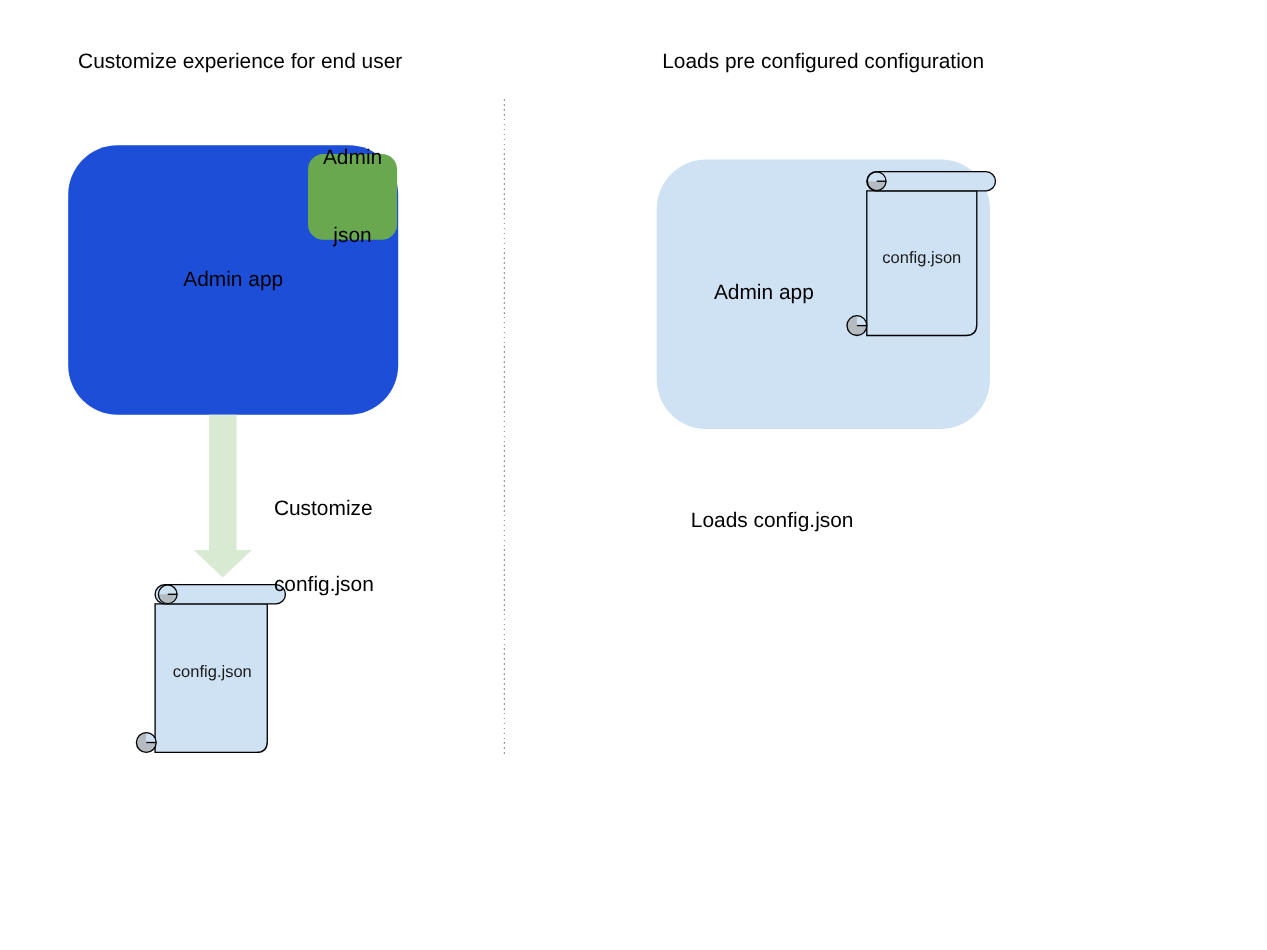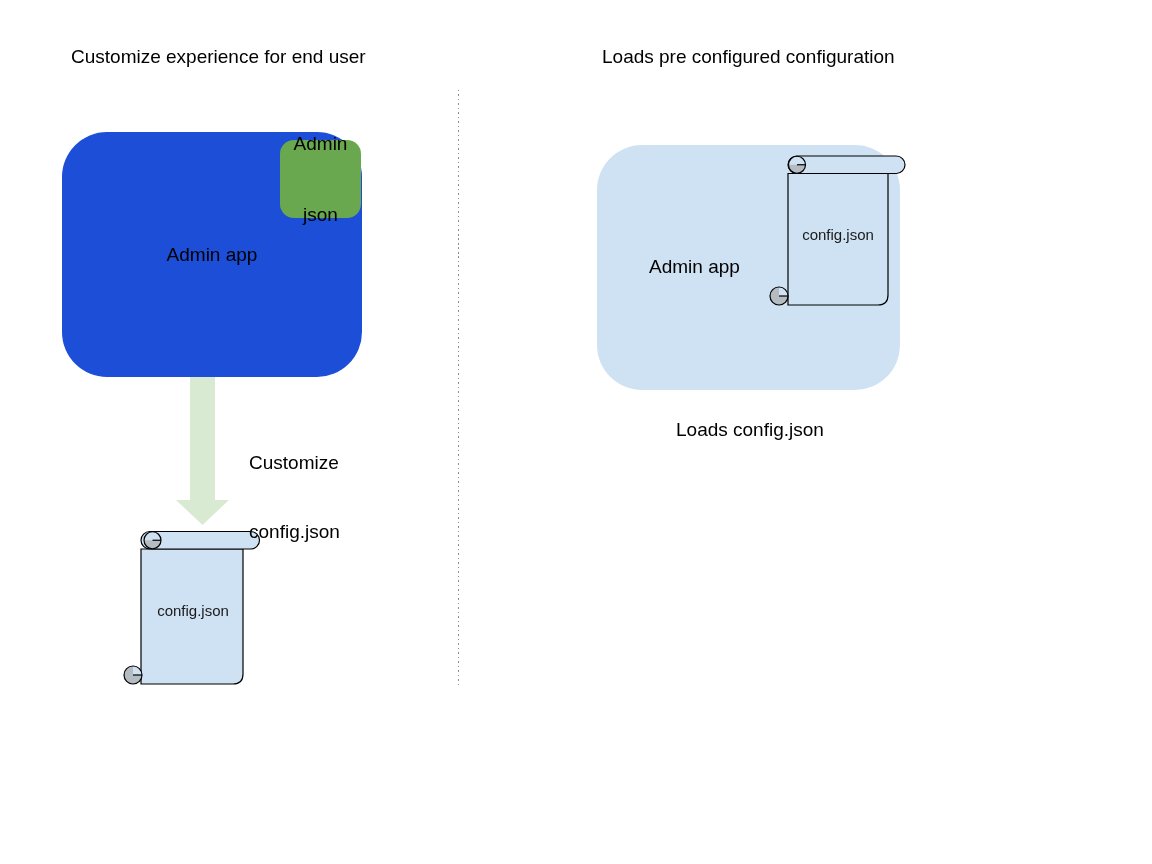--- a/index.html
+++ b/index.html
@@ -17,21 +17,21 @@
   #admin-app-box{left:62px;top:132px;width:300px;height:245px;
     display:flex;align-items:center;justify-content:center;}
   #admin-panel-box{left:280px;top:140px;width:81px;height:78px;border-radius:14px;
     display:flex;flex-direction:column;align-items:center;justify-content:center;text-align:center;gap:48px;}
   #admin-panel-box .label-line{font-size:19px;line-height:23px;color:#000;}
   #demo-app-box{left:597px;top:145px;width:303px;height:245px;}
   #demo-app-label{left:649px;top:255px;}
   #title-left{left:71px;top:45px;}
   #title-right{left:602px;top:45px;text-align:right;}
   #download-caption{left:249px;top:405px;}
-  #loads-caption{left:628px;top:418px;margin-left:48px;}
+  #loads-caption{left:628px;top:462px;}
   #config-label-left{left:143px;top:602px;width:100px;}
   #config-label-right{left:788px;top:226px;width:100px;}
   #divider{
     position:absolute;left:458px;top:90px;width:1px;height:597px;
     background:repeating-linear-gradient(to bottom,#8f8f8f 0px,#8f8f8f 1.5px,transparent 1.5px,transparent 4.5px);
   }
   #shape-layer{position:absolute;left:0;top:0;width:1152px;height:864px;pointer-events:none;}
 </style>
 </head>
 <body>

